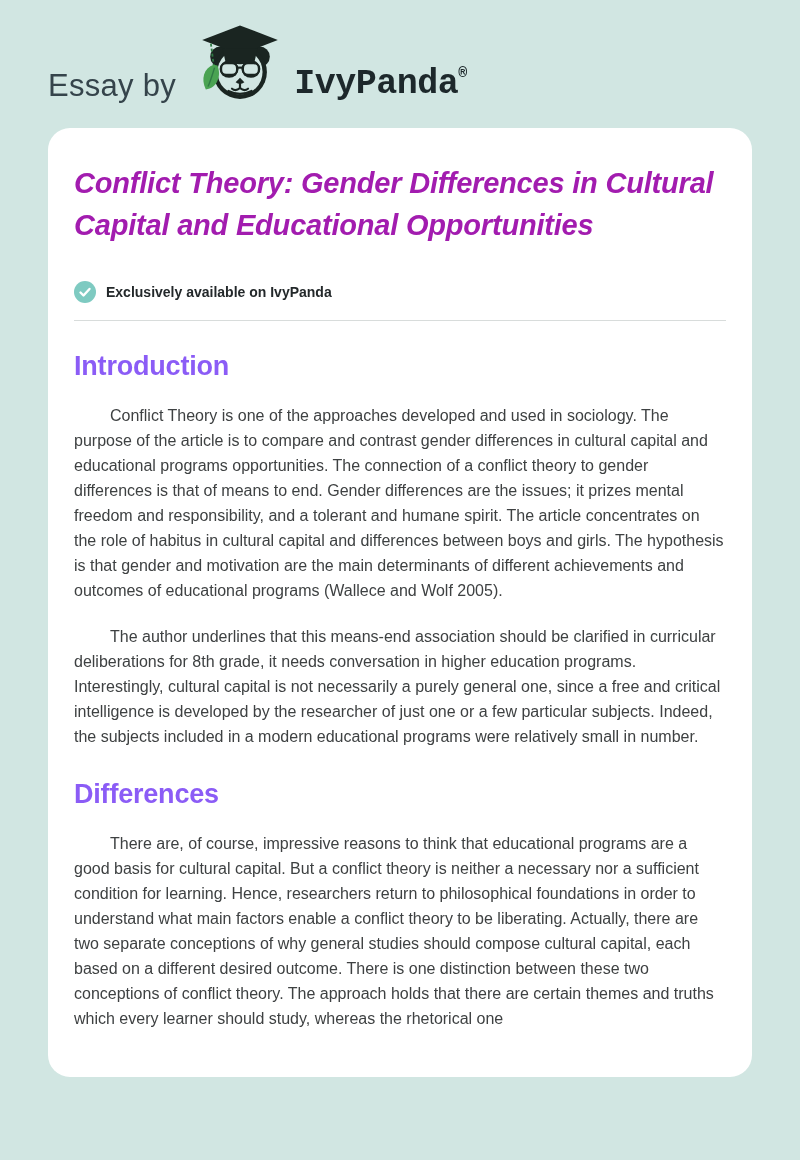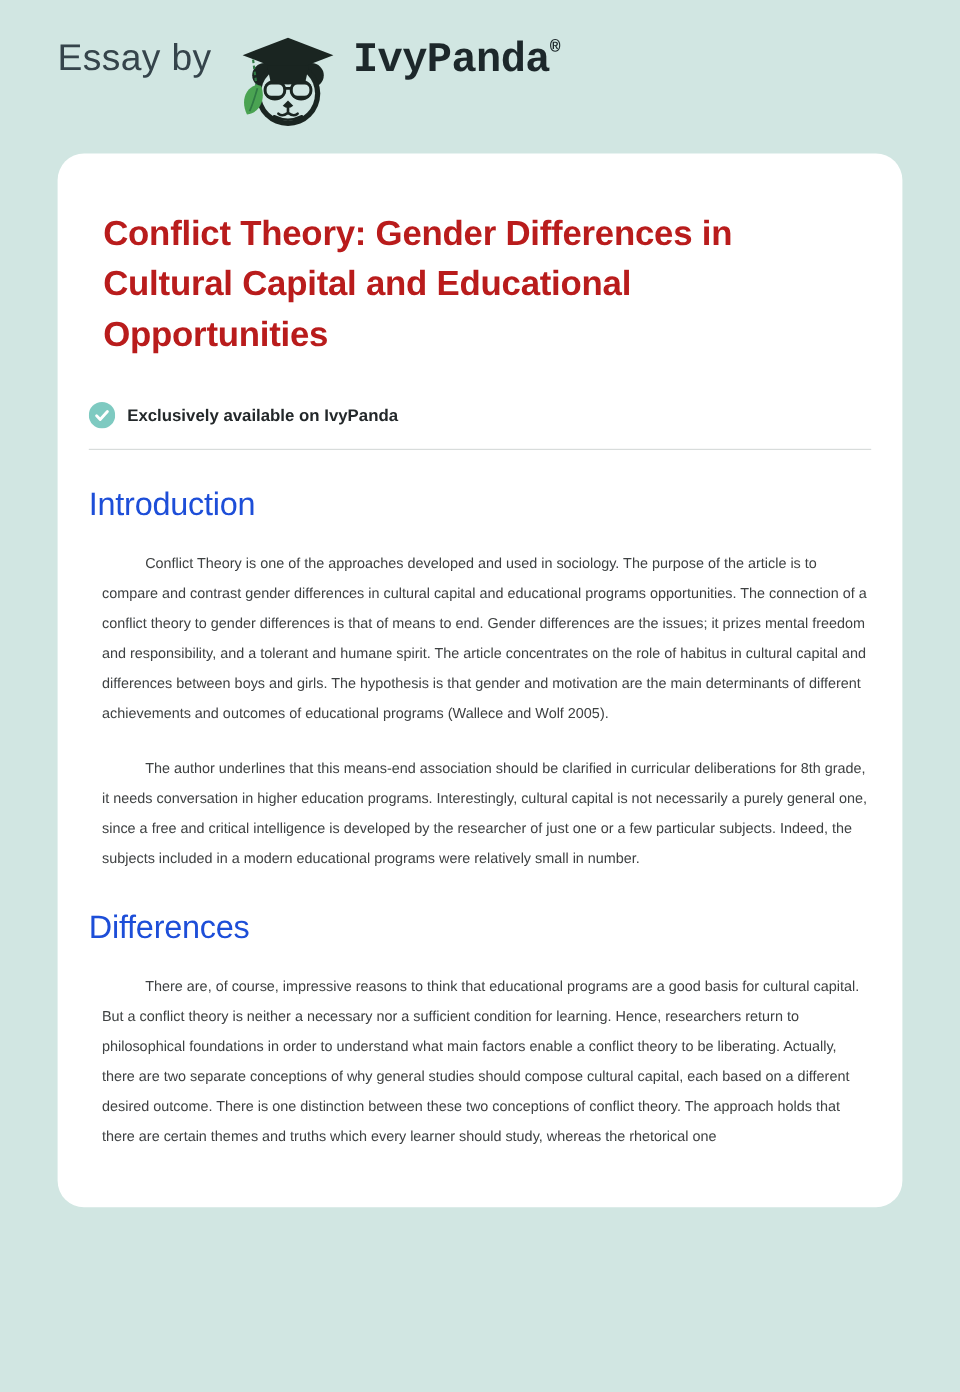--- a/index.html
+++ b/index.html
@@ -8,21 +8,21 @@
     width: 800px;
     min-height: 1160px;
     background: #d1e6e2;
     font-family: "Liberation Sans", sans-serif;
     -webkit-font-smoothing: antialiased;
   }
 
   
   .site-header {
     display: flex;
-    align-items: flex-start;
+    align-items: flex-end;
     padding: 30px 56px 0 48px;
     height: 104px;
   }
   .essay-by {
     font-size: 31px;
     color: #35444b;
     letter-spacing: 0.3px;
   }
   .logo {
     margin-left: 20px;
@@ -44,26 +44,27 @@
   }
 
   
   .card {
     margin: 24px 48px 50px 48px;
     background: #ffffff;
     border-radius: 22px;
     padding: 34px 26px 46px 26px;
   }
   .title {
-    margin: 12px;
+    margin: 0;
     font-size: 29px;
     line-height: 42px;
     font-weight: 700;
-    color: #b91c1c;
+    color: #a21caf;
     letter-spacing: -0.2px;
+    font-style: italic;
   }
   .availability {
     display: flex;
     align-items: center;
     gap: 10px;
     margin-top: 35px;
   }
   .check {
     width: 22px;
     height: 22px;
@@ -77,27 +78,27 @@
   }
   .divider {
     border: none;
     border-top: 1px solid #d8dcdb;
     margin: 17px 0 0 0;
   }
   .section-heading {
     margin: 29px 0 0 0;
     font-size: 27px;
     line-height: 32px;
-    font-weight: 400;
-    color: #1d4ed8;
+    font-weight: 700;
+    color: #8b5cf6;
     letter-spacing: -0.2px;
   }
   .body-text {
-    margin: 21px 0 0 11px;
-    font-size: 12px;
+    margin: 21px 0 0 0;
+    font-size: 16px;
     line-height: 25px;
     color: #3e4142;
     text-indent: 36px;
   }
 </style>
 </head>
 <body>
 
 <div class="page">
 

